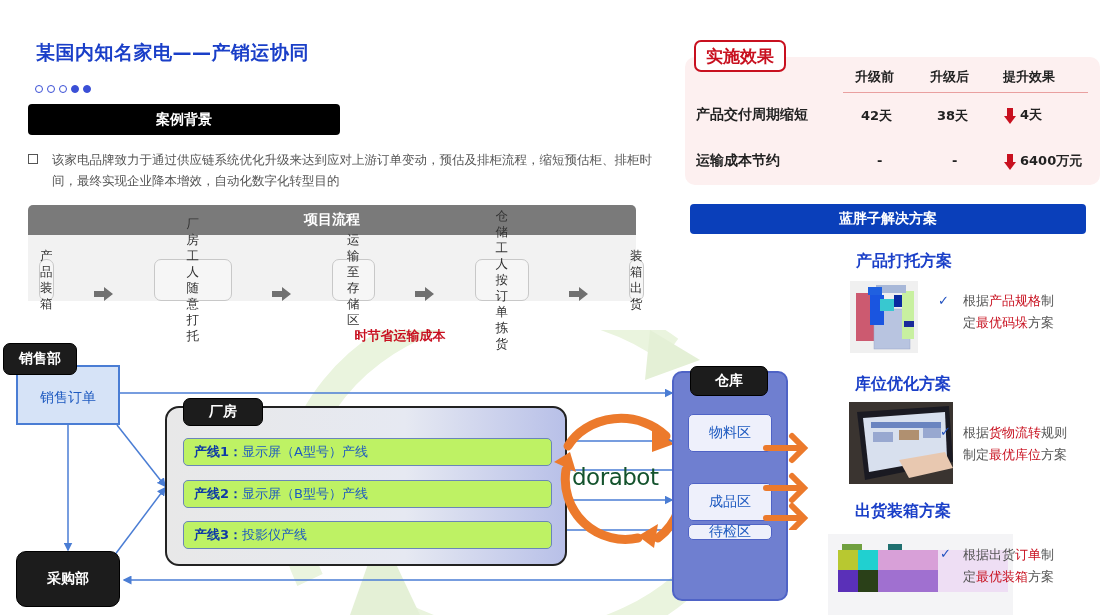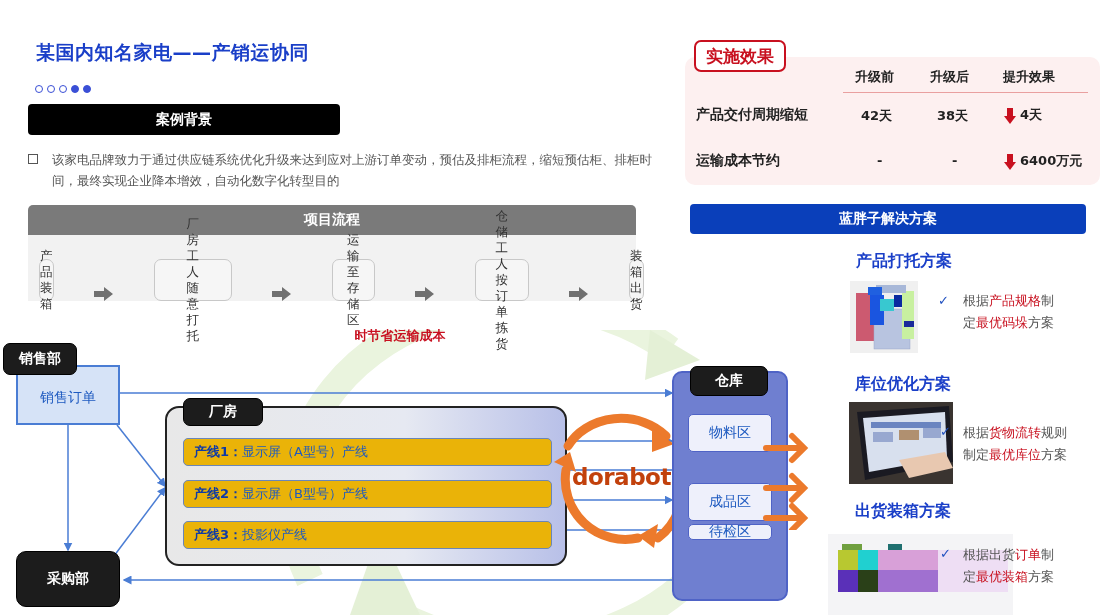--- a/index.html
+++ b/index.html
@@ -41,25 +41,25 @@
   .sol-title { font-size: 16px; font-weight: bold; color: #1a3fc8; white-space: nowrap; }
   .sol-text { font-size: 13px; color: #555; line-height: 22px; white-space: nowrap; }
   .sol-text .hl { color: #c8101f; }
   .check { color: #2050c0; font-size: 13px; }
 
   
   .red-note { left: 160px; top: 325px; width: 480px; text-align: center; color: #c8101f; font-weight: bold; font-size: 13px; line-height: 22px; }
   .sales-box { left: 16px; top: 365px; width: 104px; height: 60px; background: #d6e3f7; border: 2px solid #4a7dd4; display: flex; align-items: center; justify-content: center; color: #1e5ac0; font-size: 14px; padding-top: 6px; }
   .dark-tag { background: #1c1c1c; color: #fff; font-weight: bold; border-radius: 7px; display: flex; align-items: center; justify-content: center; border: 1px solid #000; }
   .factory { left: 165px; top: 406px; width: 402px; height: 160px; border: 2px solid #222; border-radius: 14px; background: linear-gradient(90deg, #e8e8e8 0%, #e6e9f2 60%, #b8c0e8 100%); }
-  .line-box { left: 183px; height: 28px; width: 369px; border: 1px solid #6a86b8; border-radius: 5px; background: #eab308; display: flex; align-items: center; padding-left: 10px; font-size: 13px; color: #1e5ac0; white-space: nowrap; }
+  .line-box { left: 183px; height: 28px; width: 369px; border: 1px solid #6a86b8; border-radius: 5px; background: #bef264; display: flex; align-items: center; padding-left: 10px; font-size: 13px; color: #1e5ac0; white-space: nowrap; }
   .line-box b { color: #0e3aa6; }
   .warehouse { left: 672px; top: 371px; width: 116px; height: 230px; background: #6f7fd0; border: 2px solid #4f63c6; border-radius: 10px; }
   .zone { left: 688px; width: 84px; height: 34px; background: #eef0fb; border: 1px solid #4f63c6; border-radius: 5px; display: flex; align-items: center; justify-content: center; color: #1e5ac0; font-size: 14px; }
-  .logo { left: 572px; top: 464px; font-size: 23px; color: #c2410c; font-weight: bold; letter-spacing: -0.5px; }
+  .logo { left: 572px; top: 464px; font-size: 23px; color: #14532d; font-weight: normal; letter-spacing: -0.5px; }
 </style>
 </head>
 <body>
 
 <svg class="abs" style="left:250px;top:330px" width="560" height="285" viewBox="0 0 560 285">
   <path d="M 60 250 A 230 200 0 0 1 420 20" fill="none" stroke="#eaf4de" stroke-width="28"></path>
   <path d="M 500 120 A 230 200 0 0 1 150 285" fill="none" stroke="#eaf4de" stroke-width="28"></path>
   <polygon points="400,0 450,30 395,50" fill="#e4f0d6"></polygon>
   <polygon points="130,200 170,285 100,285" fill="#e4f0d6"></polygon>
 </svg>

